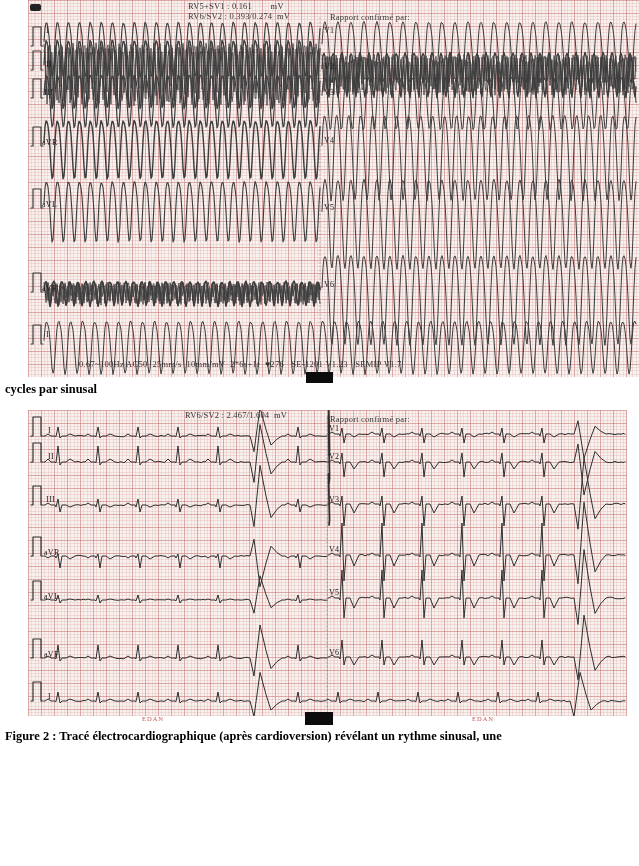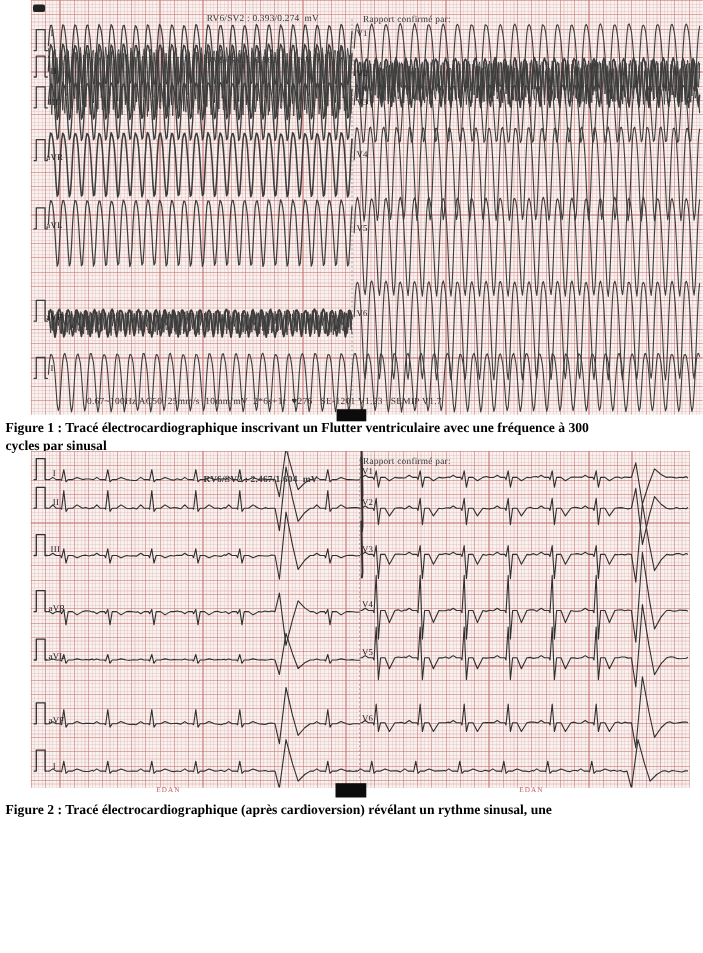--- a/index.html
+++ b/index.html
@@ -68,30 +68,29 @@
         <span class="lead-label" style="left: 14px; top: 200px;">aVL</span>
         <span class="lead-label" style="left: 14px; top: 284px;">aVF</span>
         <span class="lead-label" style="left: 296px; top: 26px;">V1</span>
         <span class="lead-label" style="left: 296px; top: 62px;">V2</span>
         <span class="lead-label" style="left: 296px; top: 88px;">V3</span>
         <span class="lead-label" style="left: 296px; top: 136px;">V4</span>
         <span class="lead-label" style="left: 296px; top: 203px;">V5</span>
         <span class="lead-label" style="left: 296px; top: 280px;">V6</span>
         <span class="lead-label" style="left: 18px; top: 330px;">I</span>
       </div>
-    <div class="machine-text" style="left:160px;top:1px;margin-top:48px;">RV5+SV1 : 0.161        mV</div>
+    <div class="machine-text" style="left:160px;top:1px;">RV5+SV1 : 0.161        mV</div>
     <div class="machine-text" style="left:160px;top:11px;">RV6/SV2 : 0.393/0.274  mV</div>
     <div class="machine-text" style="left:302px;top:12px;">Rapport confirmé par:</div>
     <div class="footer-text" style="left:4px;top:359px;">0.67~100Hz AC50  25mm/s  10mm/mV  2*6s+1r  ♥276   SE-1201 V1.23   SEMIP V1.7</div>
     <div class="redaction" style="left:278px;top:372px;width:27px;height:11px;"></div>
   </div>
   <div class="smudge" style="left:30px;top:4px;width:11px;height:7px;"></div>
 
   <div class="caption" style="top:381px;">
-    <div>Figure 1 : Tracé électrocardiographique  inscrivant un Flutter ventriculaire avec une fréquence à 300</div>
     <div>cycles par sinusal</div>
   </div>
 
   <div class="ecg" id="fig2" style="left:28px;top:410px;width:599px;height:306px;">
     <svg id="ecg2-svg" width="599" height="306" viewBox="0 0 599 306">
         <path d="M299,8 V298" fill="none" stroke="#9d8f8f" stroke-width="0.8" stroke-linejoin="round" stroke-linecap="round" stroke-dasharray="1,3"></path>
         <path d="M3,26 h2 v-19 h8 v19 h2" fill="none" stroke="#2f2f2f" stroke-width="1.2" stroke-linejoin="round" stroke-linecap="round"></path>
         <path d="M16.0,26.0 L17.0,26.0 L20.0,24.0 L23.0,26.0 L27.0,26.0 L28.0,26.6 L30.0,17.0 L32.0,28.0 L34.0,26.0 L38.0,26.0 L42.0,24.0 L47.0,26.0 L50.0,25.4 L53.0,25.5 L56.0,25.9 L57.0,26.0 L60.0,24.0 L63.0,26.0 L67.0,26.0 L68.0,26.6 L70.0,17.0 L72.0,28.0 L74.0,26.0 L78.0,26.0 L82.0,24.0 L87.0,26.0 L90.0,26.4 L93.0,26.7 L96.0,26.8 L97.0,26.0 L100.0,24.0 L103.0,26.0 L107.0,26.0 L108.0,26.6 L110.0,17.0 L112.0,28.0 L114.0,26.0 L118.0,26.0 L122.0,24.0 L127.0,26.0 L130.0,26.5 L133.0,25.3 L136.0,26.2 L137.0,26.0 L140.0,24.0 L143.0,26.0 L147.0,26.0 L148.0,26.6 L150.0,17.0 L152.0,28.0 L154.0,26.0 L158.0,26.0 L162.0,24.0 L167.0,26.0 L170.0,25.5 L173.0,25.5 L176.0,25.2 L177.0,26.0 L180.0,24.0 L183.0,26.0 L187.0,26.0 L188.0,26.6 L190.0,17.0 L192.0,28.0 L194.0,26.0 L198.0,26.0 L202.0,24.0 L207.0,26.0 L210.0,25.3 L213.0,26.1 L216.0,25.8 L219.0,25.8 L222.0,26.0 L226.0,41.6 L232.0,-2.6 L238.0,19.5 L243.0,35.1 L249.0,29.1 L254.0,26.0 L257.0,26.0 L260.0,24.0 L263.0,26.0 L267.0,26.0 L268.0,26.6 L270.0,17.0 L272.0,28.0 L274.0,26.0 L278.0,26.0 L282.0,24.0 L287.0,26.0 L290.0,25.9 L293.0,26.1 L296.0,26.3 L299.0,26.1" fill="none" stroke="#2f2f2f" stroke-width="1" stroke-linejoin="round" stroke-linecap="round"></path>
         <path d="M3,52 h2 v-19 h8 v19 h2" fill="none" stroke="#2f2f2f" stroke-width="1.2" stroke-linejoin="round" stroke-linecap="round"></path>
         <path d="M16.0,52.0 L17.0,52.0 L20.0,49.0 L23.0,52.0 L27.0,52.0 L28.0,52.9 L30.0,36.0 L32.0,55.0 L34.0,52.0 L38.0,52.0 L42.0,49.0 L47.0,52.0 L50.0,51.3 L53.0,52.5 L56.0,51.7 L57.0,52.0 L60.0,49.0 L63.0,52.0 L67.0,52.0 L68.0,52.9 L70.0,36.0 L72.0,55.0 L74.0,52.0 L78.0,52.0 L82.0,49.0 L87.0,52.0 L90.0,52.5 L93.0,51.7 L96.0,52.7 L97.0,52.0 L100.0,49.0 L103.0,52.0 L107.0,52.0 L108.0,52.9 L110.0,36.0 L112.0,55.0 L114.0,52.0 L118.0,52.0 L122.0,49.0 L127.0,52.0 L130.0,51.3 L133.0,51.7 L136.0,52.5 L137.0,52.0 L140.0,49.0 L143.0,52.0 L147.0,52.0 L148.0,52.9 L150.0,36.0 L152.0,55.0 L154.0,52.0 L158.0,52.0 L162.0,49.0 L167.0,52.0 L170.0,51.8 L173.0,52.6 L176.0,51.4 L177.0,52.0 L180.0,49.0 L183.0,52.0 L187.0,52.0 L188.0,52.9 L190.0,36.0 L192.0,55.0 L194.0,52.0 L198.0,52.0 L202.0,49.0 L207.0,52.0 L210.0,52.7 L213.0,51.5 L216.0,52.3 L219.0,52.1 L222.0,52.0 L226.0,72.4 L232.0,14.6 L238.0,43.5 L243.0,63.9 L249.0,56.1 L254.0,52.0 L257.0,52.0 L260.0,49.0 L263.0,52.0 L267.0,52.0 L268.0,52.9 L270.0,36.0 L272.0,55.0 L274.0,52.0 L278.0,52.0 L282.0,49.0 L287.0,52.0 L290.0,51.7 L293.0,51.5 L296.0,51.4 L299.0,51.9" fill="none" stroke="#2f2f2f" stroke-width="1" stroke-linejoin="round" stroke-linecap="round"></path>
@@ -123,21 +122,21 @@
         <span class="lead-label" style="left: 16px; top: 182px;">aVL</span>
         <span class="lead-label" style="left: 16px; top: 240px;">aVF</span>
         <span class="lead-label" style="left: 301px; top: 14px;">V1</span>
         <span class="lead-label" style="left: 301px; top: 42px;">V2</span>
         <span class="lead-label" style="left: 301px; top: 85px;">V3</span>
         <span class="lead-label" style="left: 301px; top: 135px;">V4</span>
         <span class="lead-label" style="left: 301px; top: 178px;">V5</span>
         <span class="lead-label" style="left: 301px; top: 238px;">V6</span>
         <span class="lead-label" style="left: 20px; top: 282px;">I</span>
       </div>
-    <div class="machine-text" style="left:157px;top:20px;font-weight:bold;">RV6/SV2 : 2.467/1.604  mV</div>
+    <div class="machine-text" style="left:157px;top:0;">RV6/SV2 : 2.467/1.604  mV</div>
     <div class="machine-text" style="left:302px;top:4px;">Rapport confirmé par:</div>
     <div class="watermark" style="left:114px;top:305px;">EDAN</div>
     <div class="watermark" style="left:444px;top:305px;">EDAN</div>
     <div class="redaction" style="left:277px;top:302px;width:28px;height:13px;"></div>
   </div>
 
   <div class="caption" style="top:728px;">
     <div>Figure 2 : Tracé électrocardiographique  (après cardioversion)  révélant un rythme sinusal, une</div>
   </div>
 

